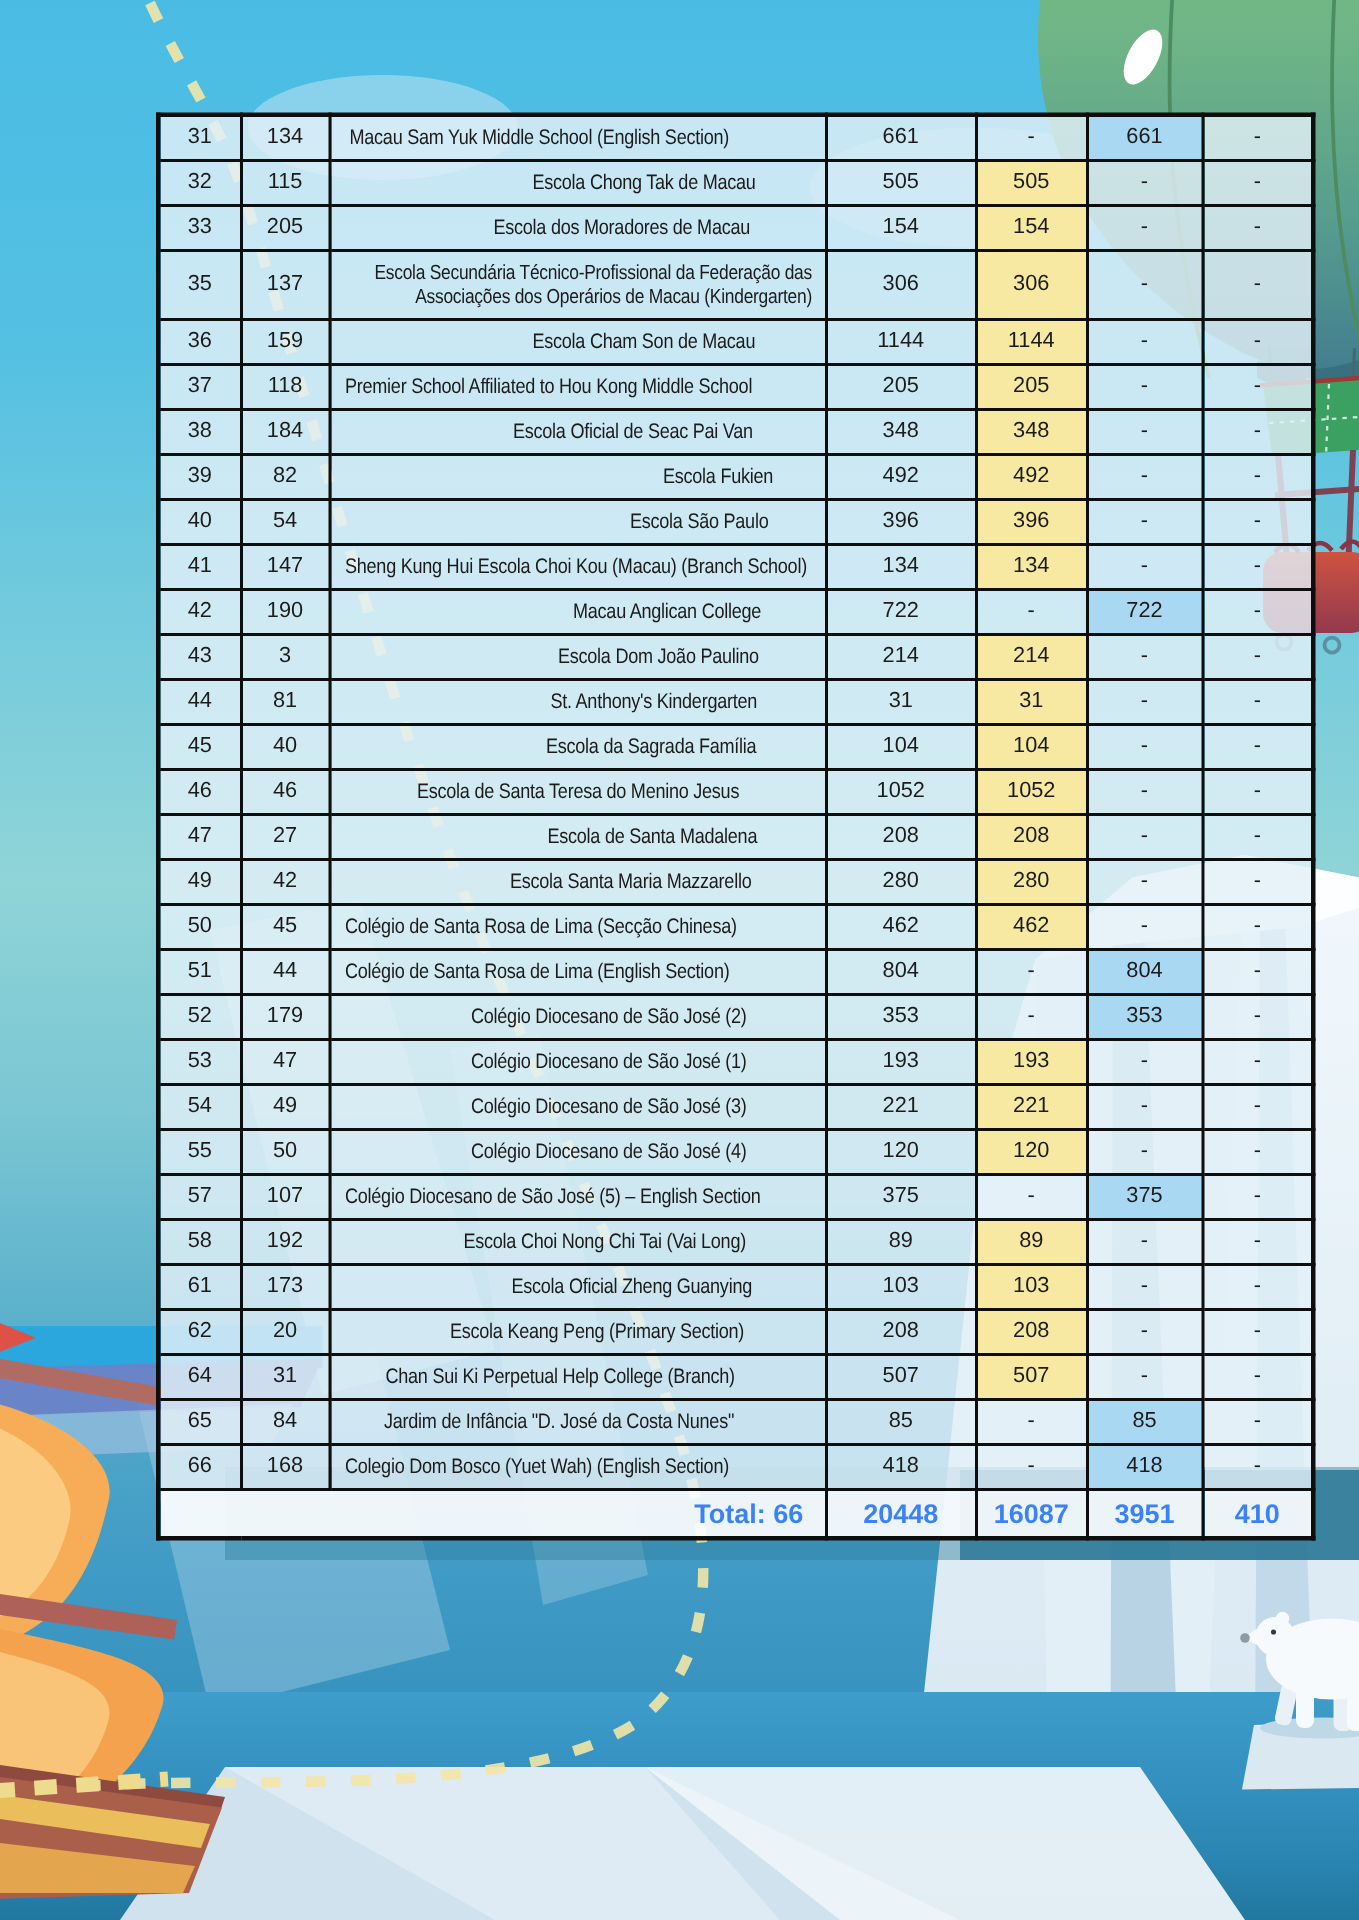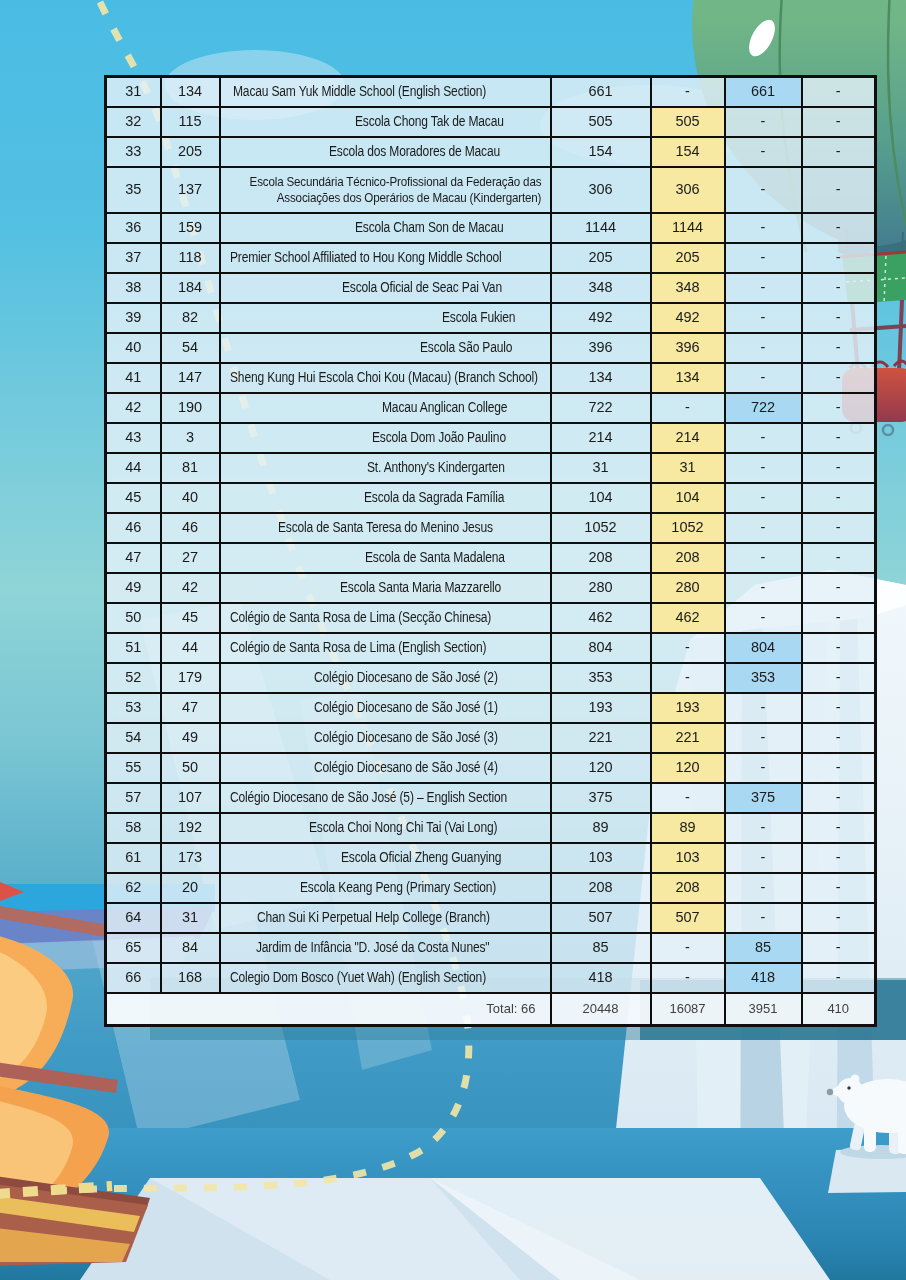--- a/index.html
+++ b/index.html
@@ -12,22 +12,22 @@
   td{border:2px solid #0e0e0e;height:28px;padding:0 4px;line-height:1.05;
      font-size:14.5px;color:#1b1b1b;text-align:center;
      background:rgba(227,240,248,0.82);overflow:hidden;}
   td.td-name{text-align:right;padding:0 22px 0 9px;}
   td.td-name .txt{display:inline-block;font-size:14px;letter-spacing:-0.2px;
      white-space:nowrap;transform:scaleX(0.86);transform-origin:0 50%;}
   tr.row-tall td{height:44px;}
   tr.row-tall .txt{white-space:normal;width:362px;font-size:13.5px;line-height:1.18;}
   td.hl-yellow{background:#F7E8A2;}
   td.hl-blue{background:#A9D8F2;}
-  tfoot td{background:rgba(251,253,255,0.93);color:#404040;font-weight:normal;
-     font-size:13px;height:30px;}
+  tfoot td{background:rgba(251,253,255,0.93);color:#3b82f6;font-weight:bold;
+     font-size:18px;height:30px;}
   tfoot td.total-label{text-align:right;padding-right:14px;}
 </style>
 </head>
 <body>
 
 <div class="stage">
 
 <svg class="bg" viewBox="0 0 906 1280" aria-hidden="true">
   <defs>
     <linearGradient id="sky" x1="0" y1="0" x2="0" y2="1">

